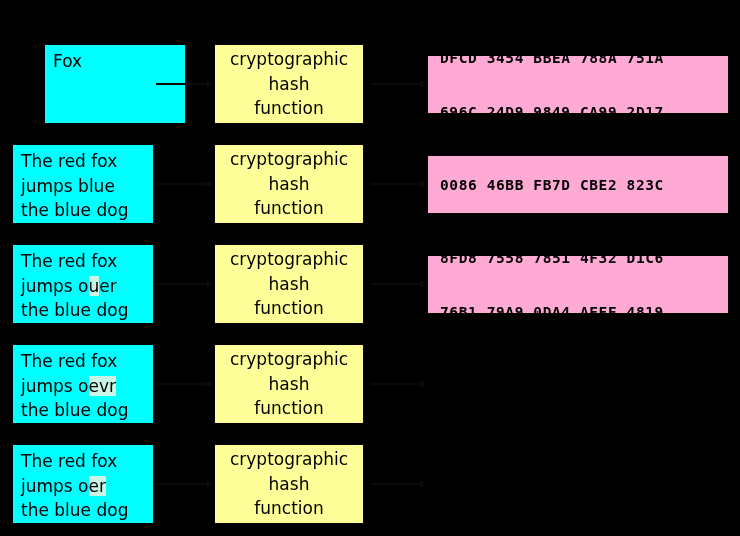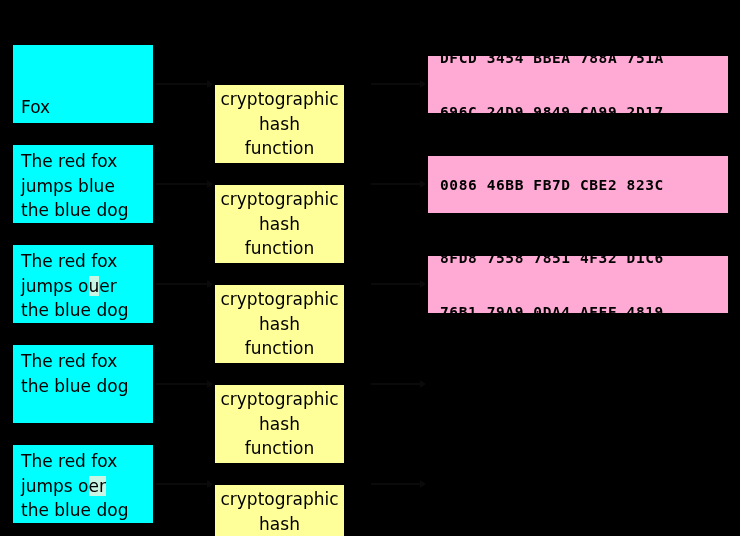--- a/index.html
+++ b/index.html
@@ -40,48 +40,48 @@
     box-sizing: border-box;
     padding: 4px 6px 4px 8px;
     font-size: 17px;
     line-height: 24.5px;
     font-family: "DejaVu Sans", sans-serif;
     display: flex;
     flex-direction: column;
     white-space: pre-wrap;
   }
   .input-box.single {
-    justify-content: flex-end;
+    justify-content: flex-start;
+    margin-left: 32px;
   }
   .input-box .line {
     white-space: pre;
   }
   .hl {
     background: #c8f5e4;
   }
 
   
   .fn-box {
     position: absolute;
     left: 215px;
     top: 0px;
-    width: 129px;
+    width: 148px;
     height: 78px;
     background: #ffff99;
     color: #000000;
     box-sizing: border-box;
     font-size: 17px;
     line-height: 24.5px;
     font-family: "DejaVu Sans", sans-serif;
     display: flex;
     flex-direction: column;
     align-items: center;
     justify-content: center;
     text-align: center;
-    margin-top: 40px;
   }
 
   
   .hash-box {
     position: absolute;
     left: 428px;
     top: 11px;
     width: 300px;
     height: 57px;
     background: #ffaad4;
@@ -178,20 +178,21 @@
     <div class="arrow arrow-b"></div>
     <div class="hash-box">
       <div class="line">8FD8 7558 7851 4F32 D1C6</div>
       <div class="line">76B1 79A9 0DA4 AEFE 4819</div>
     </div>
   </div>
 
   <div class="row" style="top:345px;">
     <div class="input-box">
       <div class="line"><span>The red fox</span><span class="hl"></span><span></span></div>
+      <div class="line"><span>jumps o</span><span class="hl">evr</span><span></span></div>
       <div class="line"><span>the blue dog</span><span class="hl"></span><span></span></div>
     </div>
     <div class="arrow arrow-a"></div>
     <div class="fn-box">
       <div>cryptographic</div>
       <div>hash</div>
       <div>function</div>
     </div>
     <div class="arrow arrow-b"></div>
   </div>

